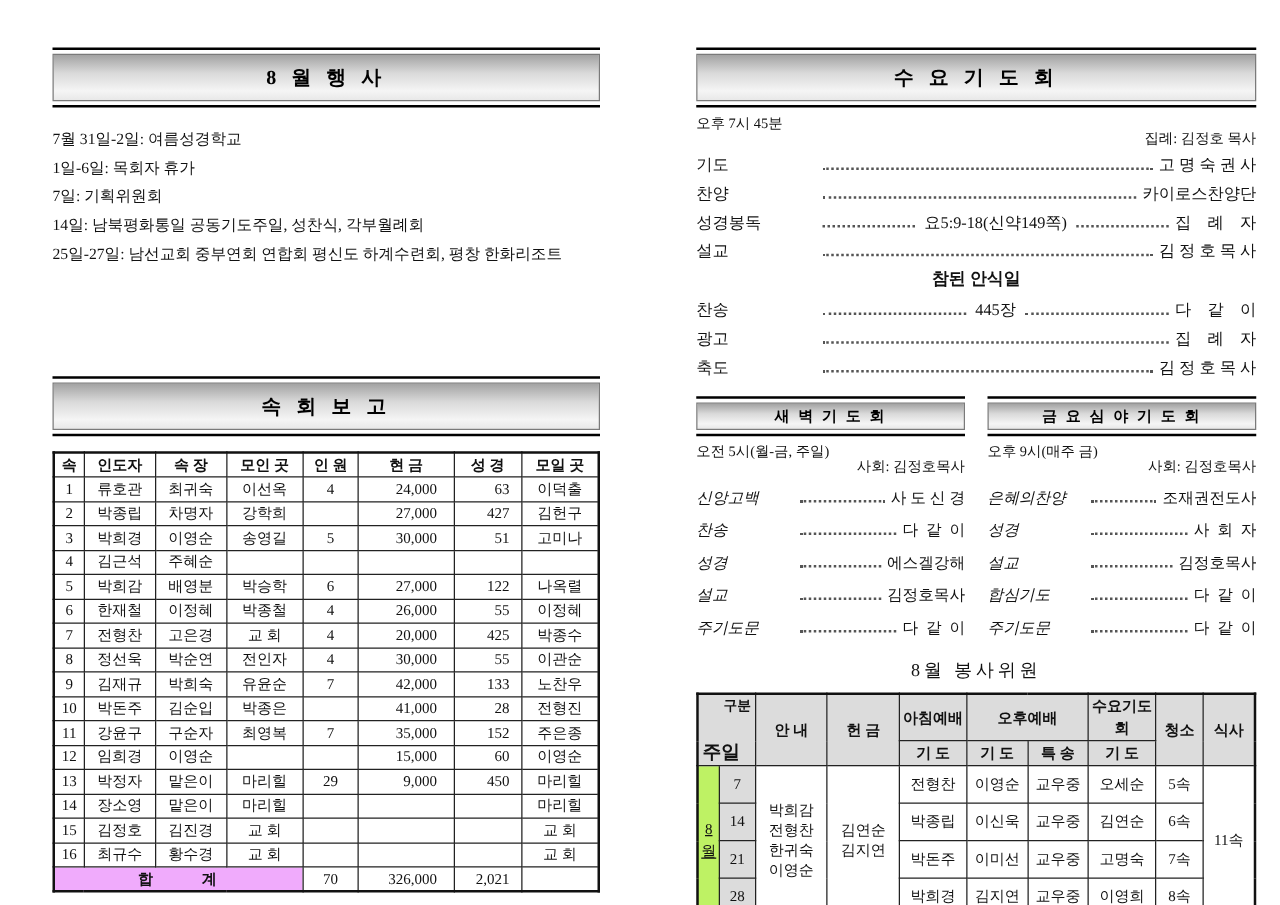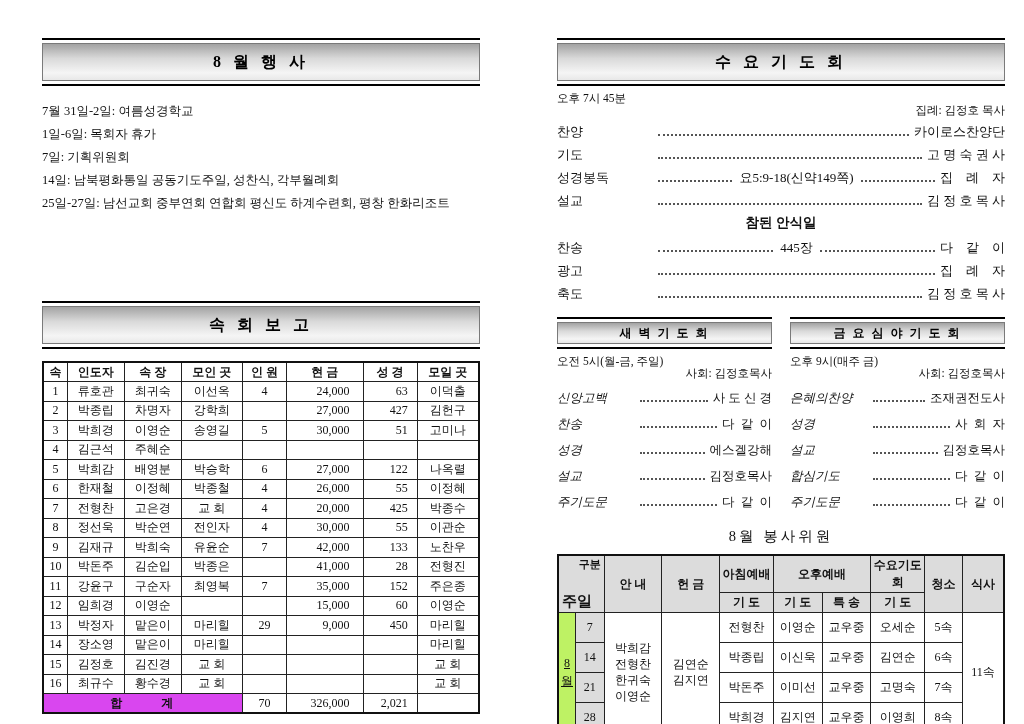--- a/index.html
+++ b/index.html
@@ -33,21 +33,21 @@
   
   .report-section { margin-top: 86px; }
   table.report { border-collapse: collapse; width: 100%; margin-top: 12px; border: 2px solid #111; }
   table.report th, table.report td {
     border: 1px solid #222; height: 19.5px; font-size: 12px;
     text-align: center; padding: 0 2px; white-space: nowrap;
   }
   table.report th { font-weight: bold; }
   table.report td.num { text-align: right; padding-right: 13px; }
   table.report td.num2 { text-align: right; padding-right: 9px; }
-  table.report td.total-label { background: #d946ef; font-weight: bold; letter-spacing: 18px; padding-left: 18px; }
+  table.report td.total-label { background: #f0abfc; font-weight: bold; letter-spacing: 18px; padding-left: 18px; }
 
   
   .meta-l { font-size: 11.5px; margin-top: 5px; }
   .meta-r { font-size: 11.5px; text-align: right; margin-top: -3px; }
   .wl { display: flex; align-items: flex-end; height: 23px; font-size: 13px; }
   .wl .lbl { width: 96px; text-align: justify; text-align-last: justify; flex: none; }
   .wl .dots { flex: 1 1 auto; border-bottom: 2px dotted #555; margin: 0 5px 5px; min-width: 12px; }
   .wl .ctr { flex: none; padding: 0 2px; }
   .wl .val { flex: none; white-space: pre; text-align: right; }
   .sermon-title { text-align: center; font-weight: bold; font-size: 13.5px; height: 24px; line-height: 26px; }
@@ -286,28 +286,28 @@
 <div class="col col-right">
 
   <div class="bar-wrap">
     <div class="bar">수 요 기 도 회</div>
   </div>
   <div class="meta-l">오후 7시 45분</div>
   <div class="meta-r">집례: 김정호 목사</div>
 
   <div>
       <div class="wl">
+        <span class="lbl">기도</span>
+        <span class="dots"></span>
+        <span class="val">고 명 숙 권 사</span>
+      </div>
+      <div class="wl">
         <span class="lbl">찬양</span>
         <span class="dots"></span>
         <span class="val">카이로스찬양단</span>
-      </div>
-      <div class="wl">
-        <span class="lbl">기도</span>
-        <span class="dots"></span>
-        <span class="val">고 명 숙 권 사</span>
       </div>
       <div class="wl">
         <span class="lbl">성경봉독</span>
         <span class="dots"></span>
         <span class="ctr">요5:9-18(신약149쪽)</span>
         <span class="dots"></span>
         <span class="val">집    례    자</span>
       </div>
       <div class="wl">
         <span class="lbl">설교</span>

